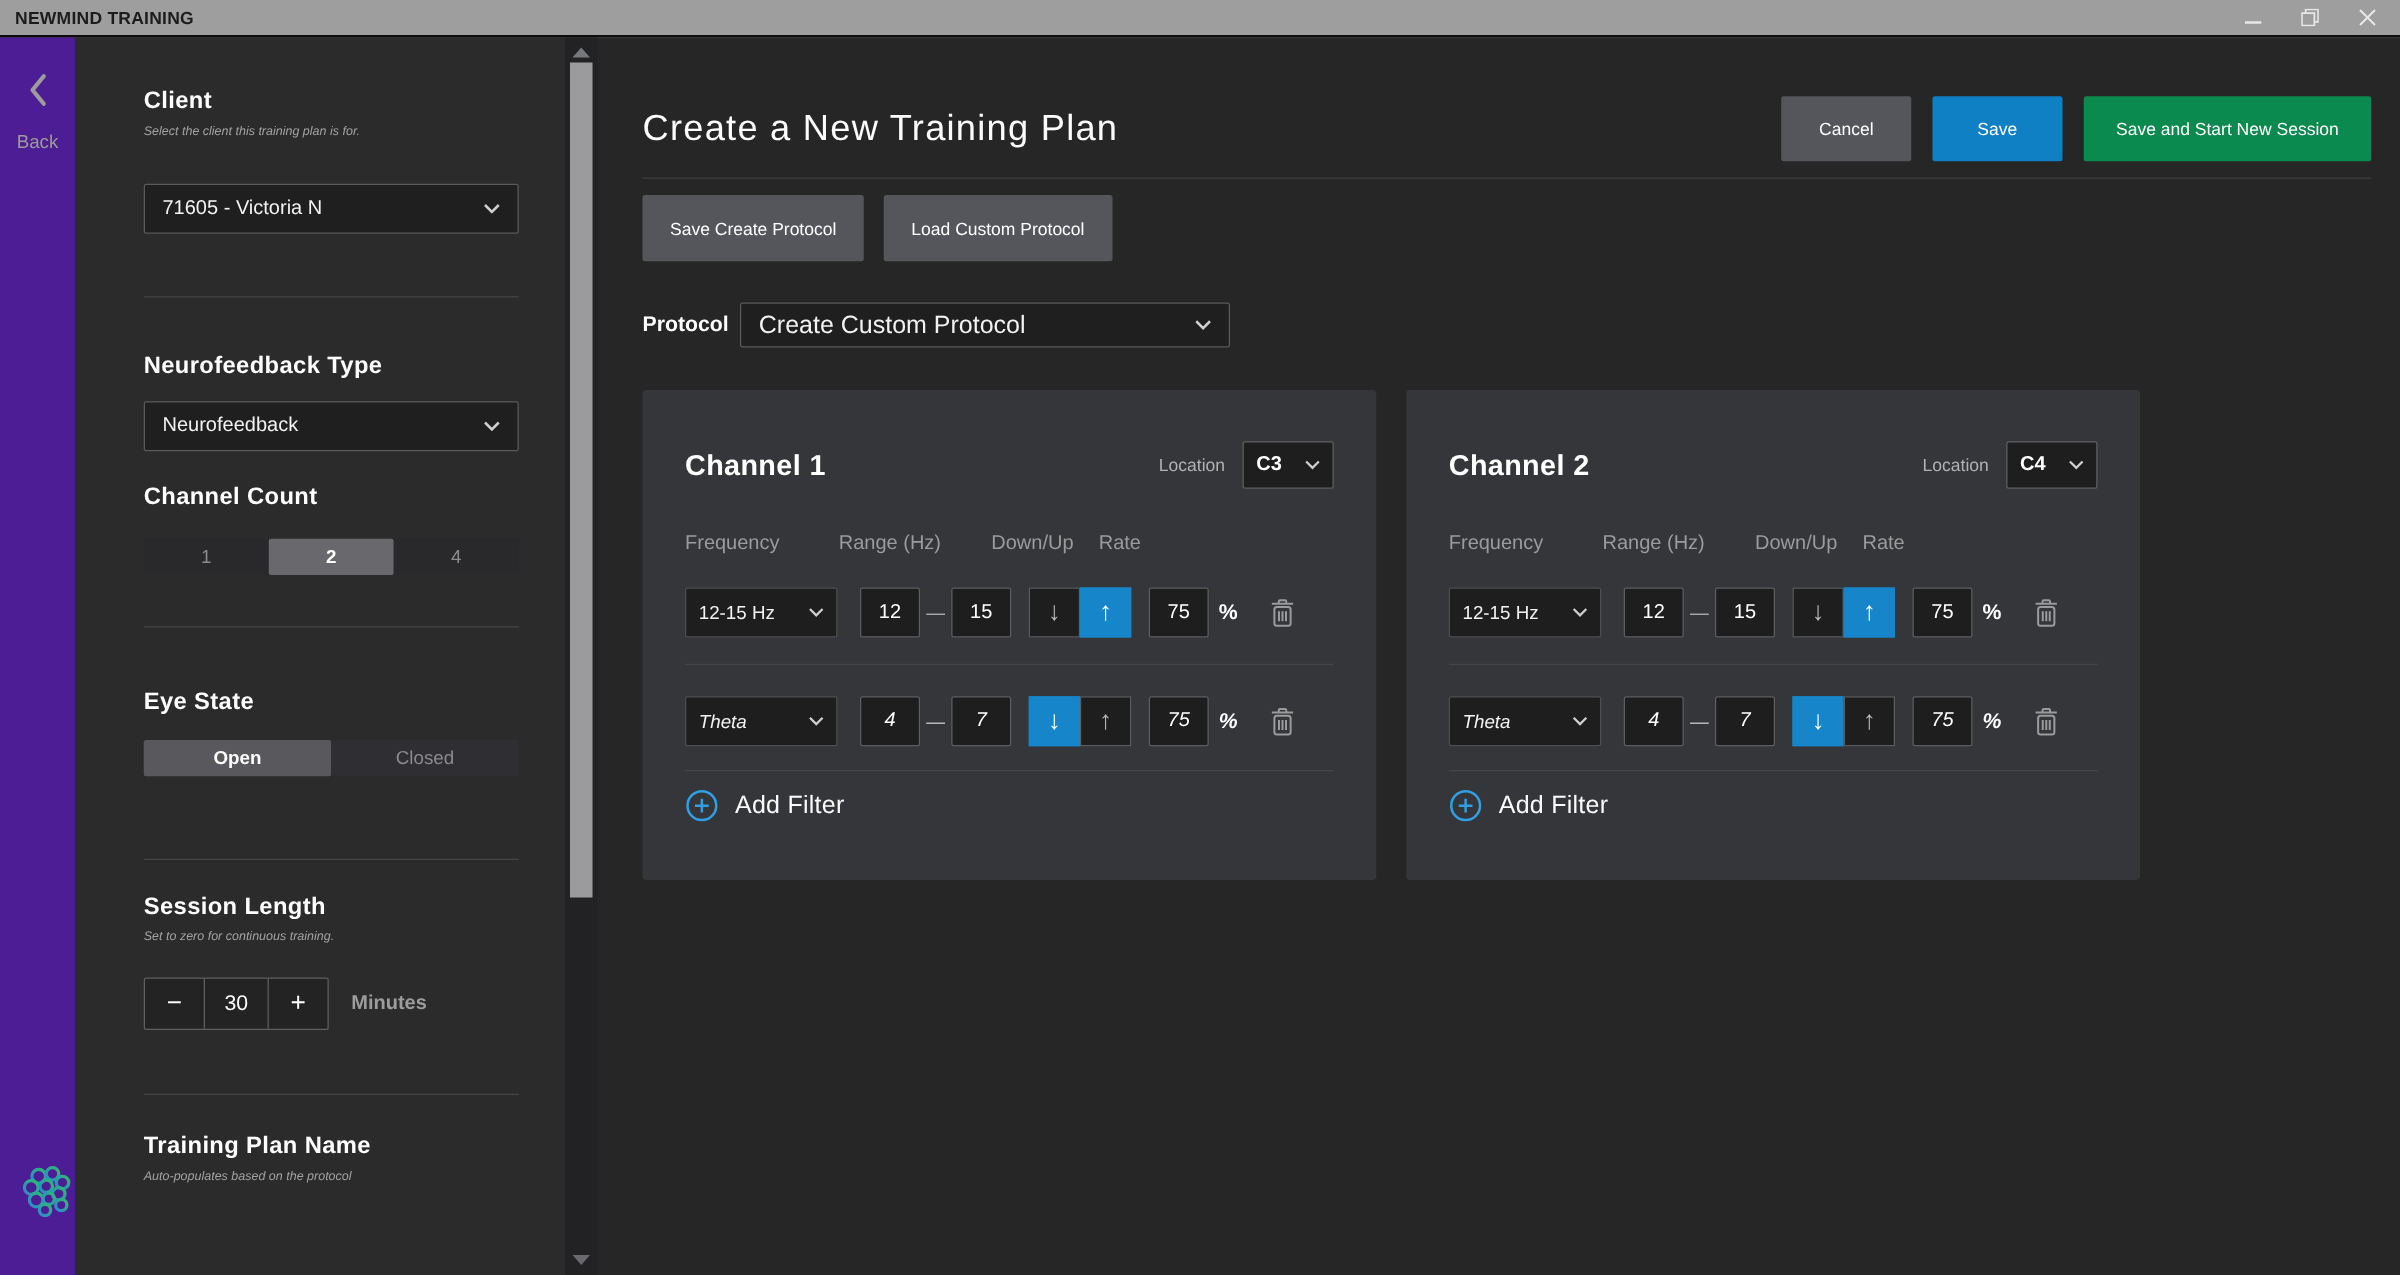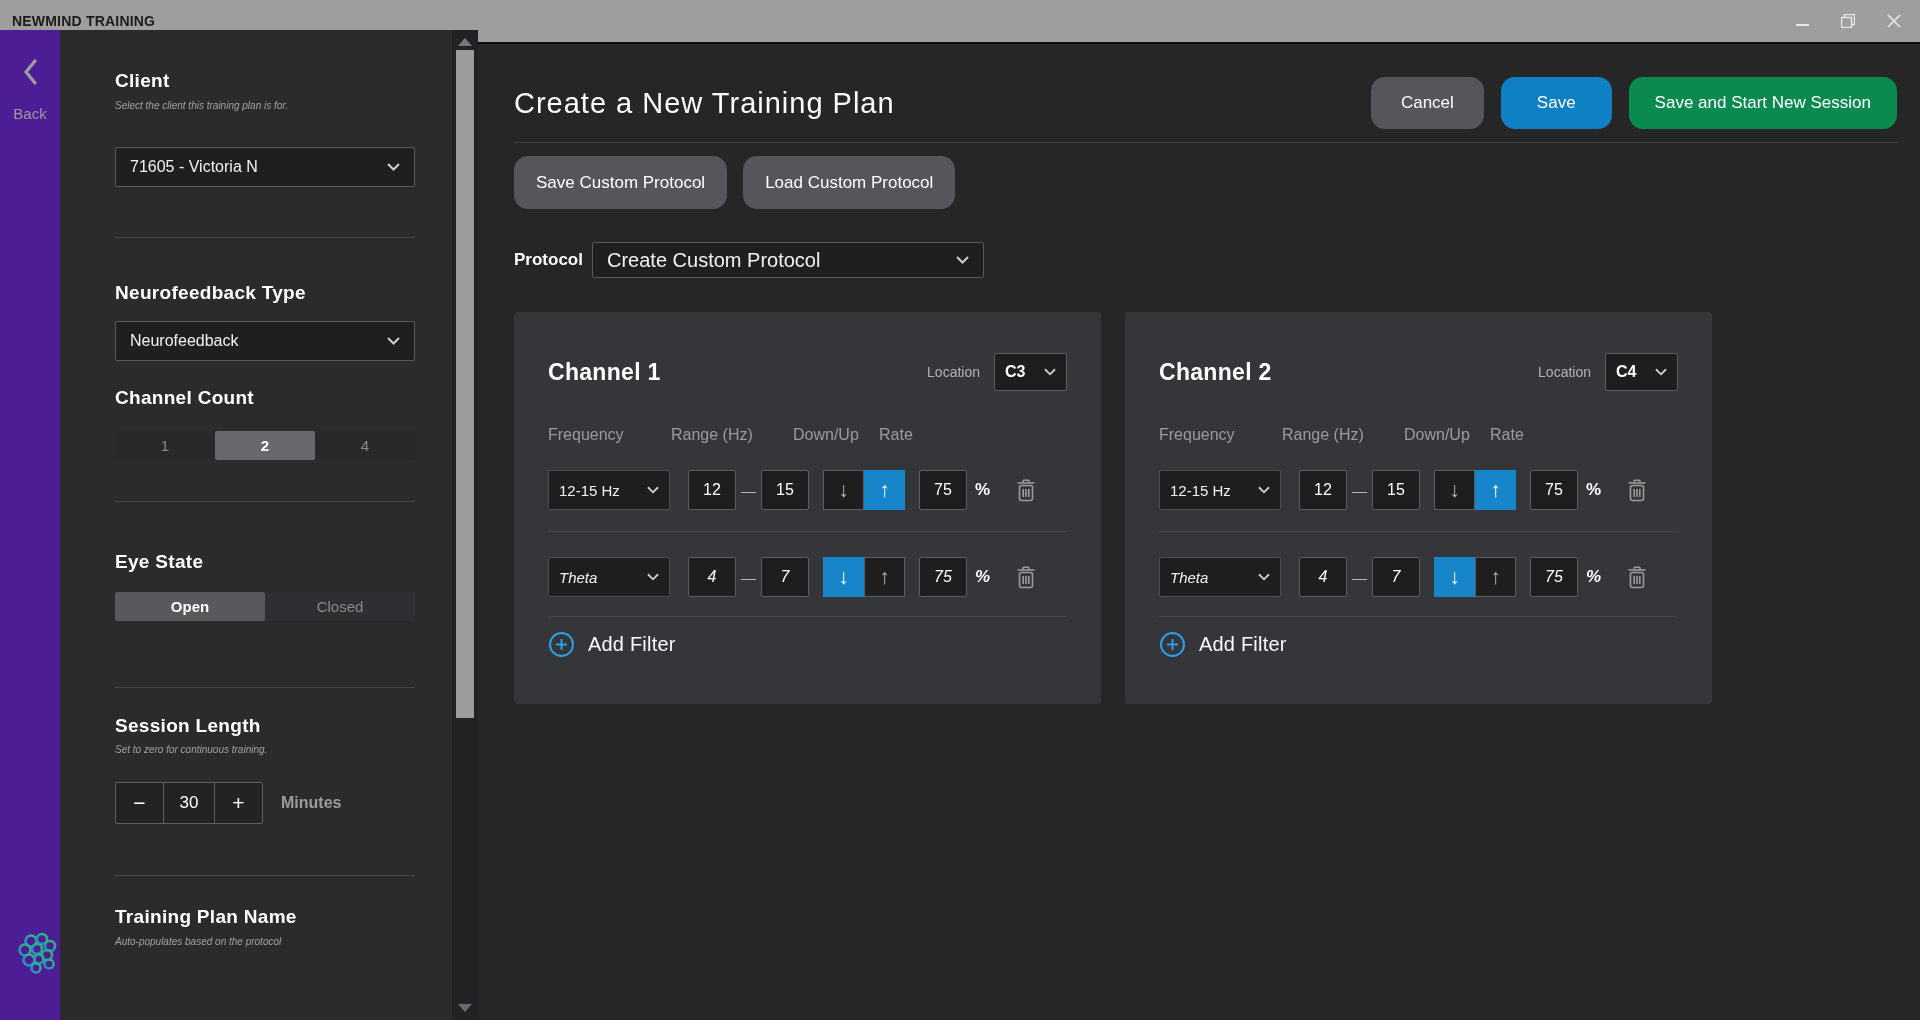--- a/index.html
+++ b/index.html
@@ -1,20 +1,20 @@
 <!DOCTYPE html>
 <html><head>
 <meta charset="utf-8">
 <style>
   * { margin:0; padding:0; box-sizing:border-box; }
   html,body { width:1920px; height:1020px; overflow:hidden; }
   body { background:#262626; font-family:"Liberation Sans", sans-serif; position:relative; }
 
   
-  .titlebar { position:absolute; left:0; top:0; width:1920px; height:44px; background:#9e9e9e;
+  .titlebar { position:absolute; left:0; top:0; width:1920px; height:30px; background:#9e9e9e;
               display:flex; align-items:center; border-bottom:2px solid #0c0c0c; }
   .titlebar-title { color:#1c1c1c; font-size:14px; font-weight:700; padding-left:12px; letter-spacing:.2px; }
   .win-controls { margin-left:auto; display:flex; align-items:center; gap:30px; padding-right:18px; }
   .win-btn { width:16px; height:16px; display:flex; align-items:center; justify-content:center; cursor:pointer; }
   .min-glyph { width:13px; height:2px; background:#e8e8e8; margin-top:8px; }
 
   
   .back-rail { position:absolute; left:0; top:30px; width:60px; height:990px; background:#4c1d95;
                display:flex; flex-direction:column; align-items:center; cursor:pointer;gap:11px; }
   .back-chevron { margin-top:28px; }
@@ -56,21 +56,21 @@
   .scroll-thumb { position:absolute; left:4px; top:20px; width:18px; height:668px; background:#9b9b9d; cursor:pointer; }
   .scroll-down { position:absolute; left:6px; bottom:8px; width:0; height:0;
                  border-left:7px solid transparent; border-right:7px solid transparent;
                  border-top:8px solid #6a6a6e; cursor:pointer; }
 
   
   .main { position:absolute; left:478px; top:30px; width:1442px; height:990px; padding:0 23px 0 36px; }
   .main-header { display:flex; align-items:center; margin-top:45px; height:56px; }
   .main-title { font-size:29px; font-weight:300; color:#fcfcfc; letter-spacing:1px; }
   .header-actions { margin-left:auto; display:flex; gap:17px; }
-  .btn { border:none; border-radius:14px; font-size:17px; color:#fff; height:52px; display:flex;
+  .btn { border:none; border-radius:2px; font-size:14px; color:#fff; height:52px; display:flex;
          align-items:center; justify-content:center; cursor:pointer; font-family:inherit; }
   .btn-gray  { background:#55565b; padding:0 30px; }
   .btn-blue  { background:#0f80c4; padding:0 36px; }
   .btn-green { background:#0b8a4f; padding:0 26px; }
   .main-divider { height:1px; background:#3f3f42; margin-top:11px; }
   .proto-toolbar { display:flex; gap:16px; margin-top:13px; }
   .proto-toolbar .btn { height:53px; padding:0 22px; }
   .protocol-row { display:flex; align-items:center; margin-top:33px; }
   .protocol-label { font-size:17px; font-weight:700; color:#fff; width:78px; }
   .protocol-select { width:392px; height:36px; font-size:20px; }
@@ -226,21 +226,21 @@
     <div class="header-actions">
       <button class="btn btn-gray">Cancel</button>
       <button class="btn btn-blue">Save</button>
       <button class="btn btn-green">Save and Start New Session</button>
     </div>
   </div>
 
   <div class="main-divider"></div>
 
   <div class="proto-toolbar">
-    <button class="btn btn-gray">Save Custom Protocol</button>
+    <button class="btn btn-gray">Save Create Protocol</button>
     <button class="btn btn-gray">Load Custom Protocol</button>
   </div>
 
   <div class="protocol-row">
     <span class="protocol-label">Protocol</span>
     <div class="select protocol-select">
       <span>Create Custom Protocol</span>
       <svg width="13" height="8" viewBox="0 0 13 8">
         <path d="M1 1 L6.5 6.5 L12 1" fill="none" stroke="#cfcfcf" stroke-width="2"></path>
       </svg>

